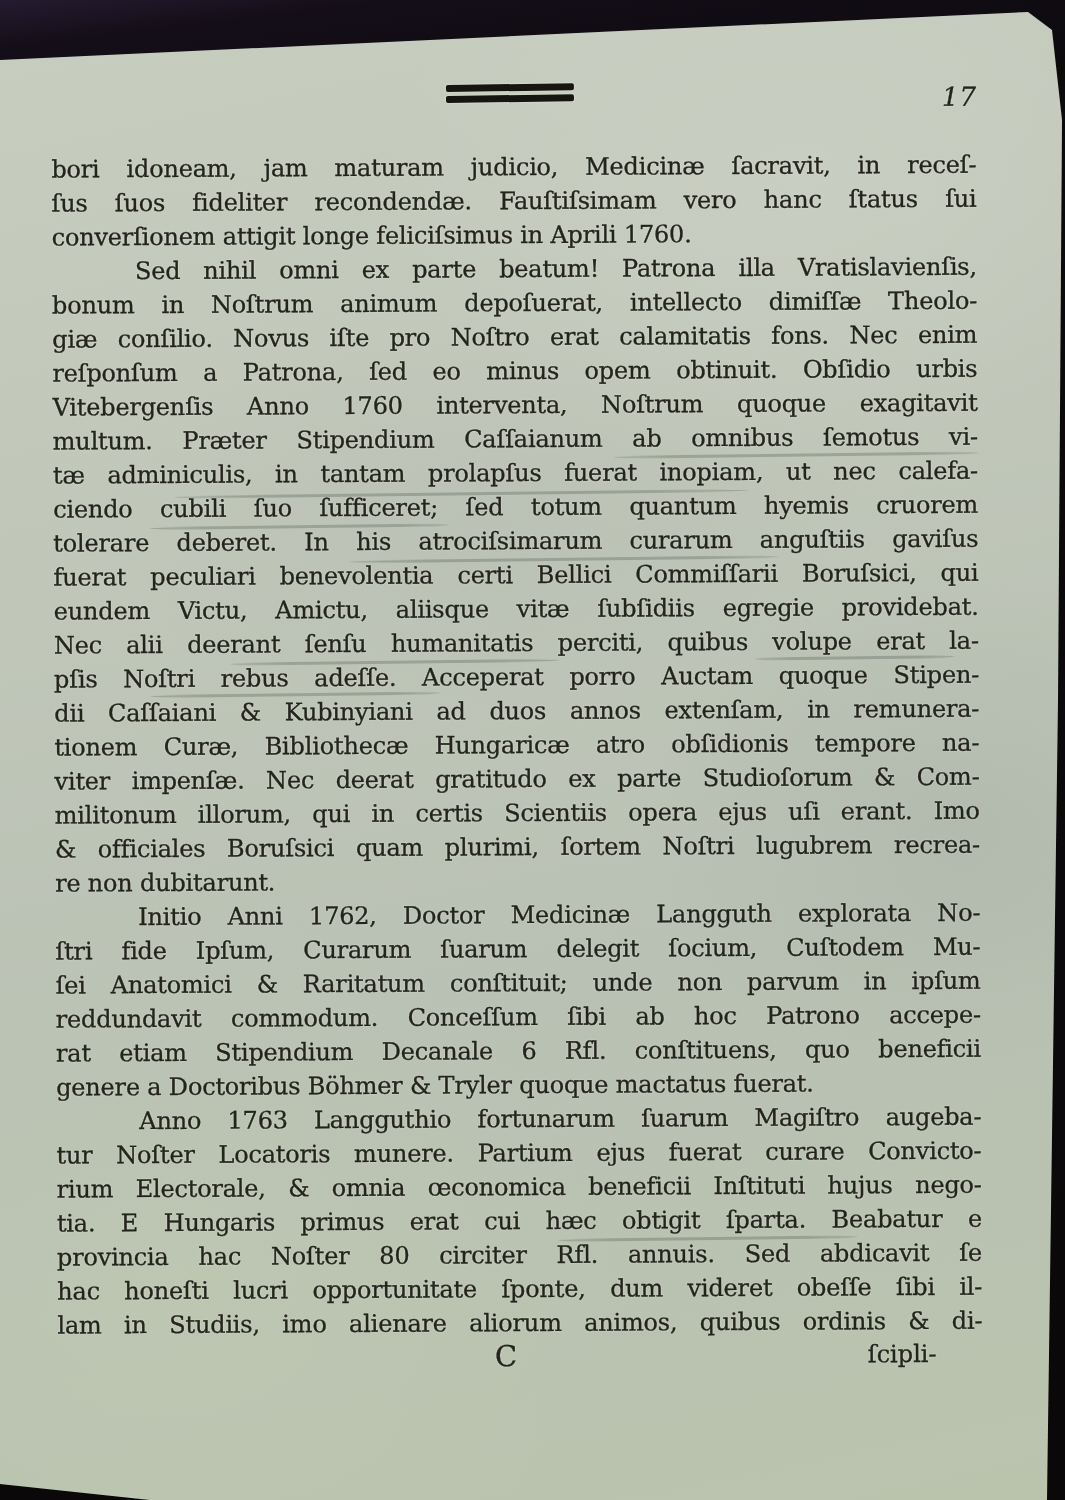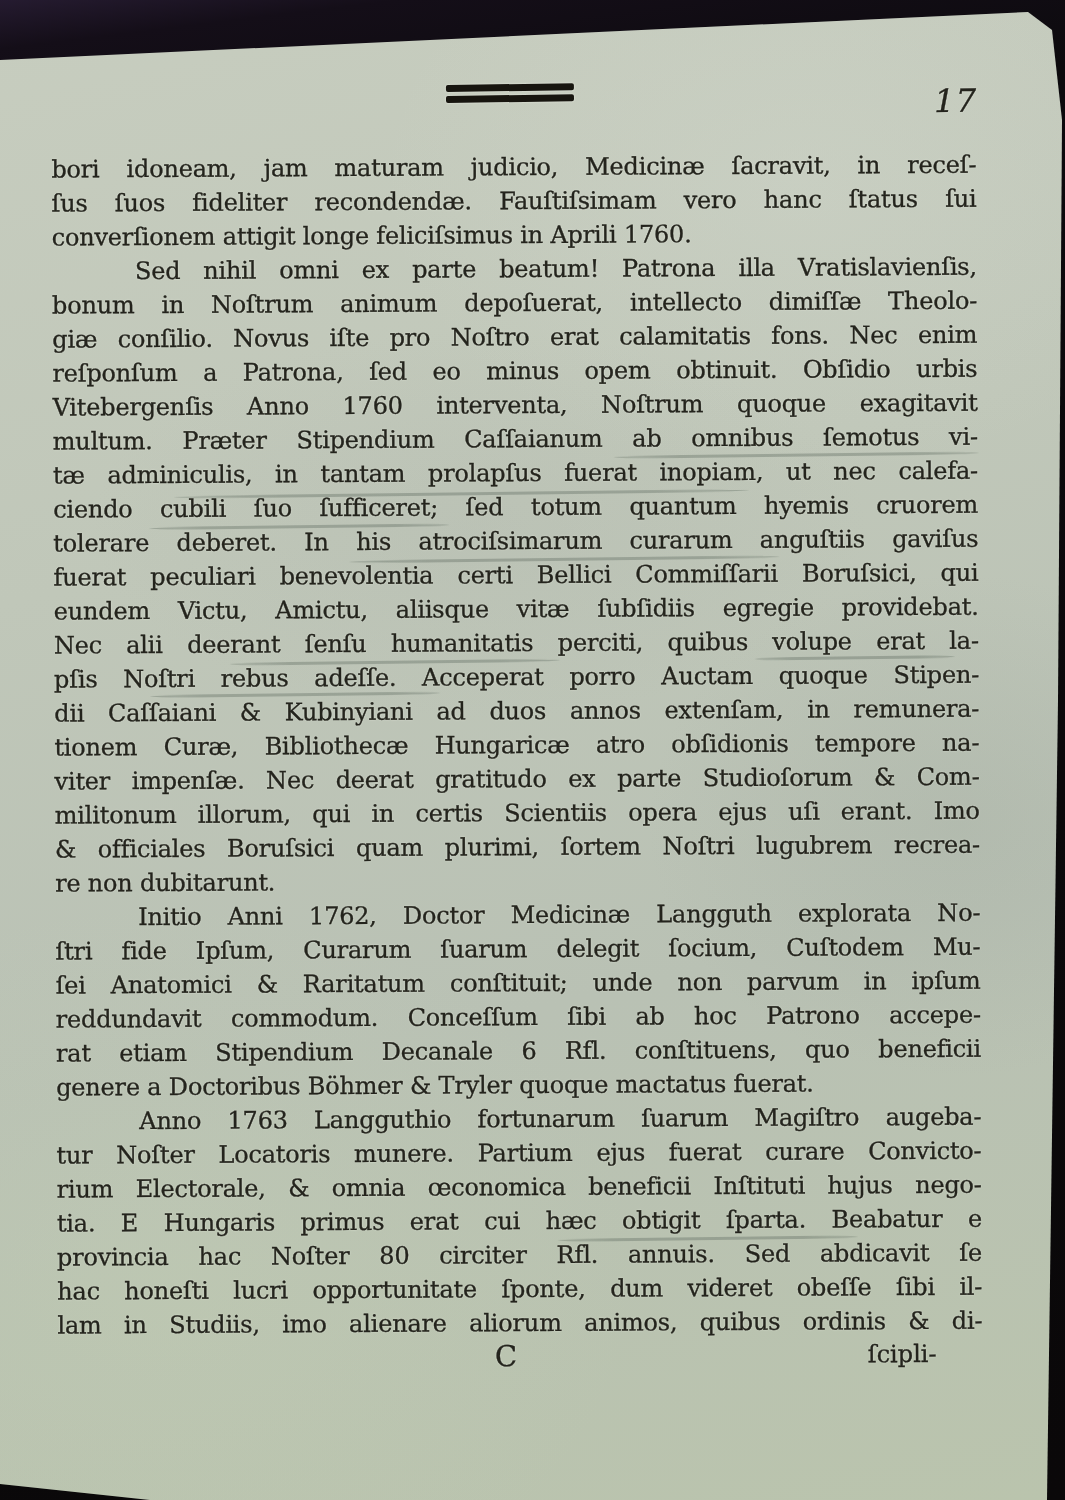--- a/index.html
+++ b/index.html
@@ -17,21 +17,21 @@
       radial-gradient(ellipse 520px 420px at 90% 55%, rgba(150,160,150,0.22), transparent 60%),
       radial-gradient(ellipse 600px 300px at 45% 35%, rgba(165,172,165,0.18), transparent 65%),
       linear-gradient(168deg,#c7cdbf 0%,#c0c7b9 35%,#b9c1b4 65%,#bac4ad 100%);
   }
   .rot{position:absolute;inset:0;transform:rotate(-0.3deg);transform-origin:50% 45%;}
   .ink{color:#24241d;text-shadow:0 0 2px rgba(240,244,233,0.75);-webkit-text-stroke:0.35px #24241d;}
   .ornament{position:absolute;top:84px;left:449px;width:128px;}
   .ornament .bar{height:7px;background:#17150f;border-radius:2px;transform:rotate(-0.6deg);
     box-shadow:0 0 2px rgba(250,252,245,0.8);}
   .ornament .b2{margin-top:4px;}
-  .pagenum{position:absolute;top:84px;right:85px;font-style:italic;font-size:32px;letter-spacing:1px;}
+  .pagenum{position:absolute;top:84px;right:85px;font-style:italic;font-size:26px;letter-spacing:1px;}
   .text-block{position:absolute;left:54px;top:150px;width:925px;font-size:24px;line-height:34px;letter-spacing:-0.2px;}
   .line{height:34px;text-align:justify;text-align-last:justify;}
   .line.indent{text-indent:83px;}
   .line.end{text-align-last:left;}
   .sig-row{position:absolute;left:54px;top:1339px;width:925px;height:36px;font-size:24px;}
   .sig{position:absolute;left:0;width:100%;text-align:center;font-size:29px;transform:translateX(-14px);}
   .catch{position:absolute;right:46px;top:3px;}
   .pencil{position:absolute;height:3px;background:rgba(70,84,72,0.30);border-radius:60%/100%;
     transform:rotate(-0.4deg);filter:blur(0.4px);}
 </style>

